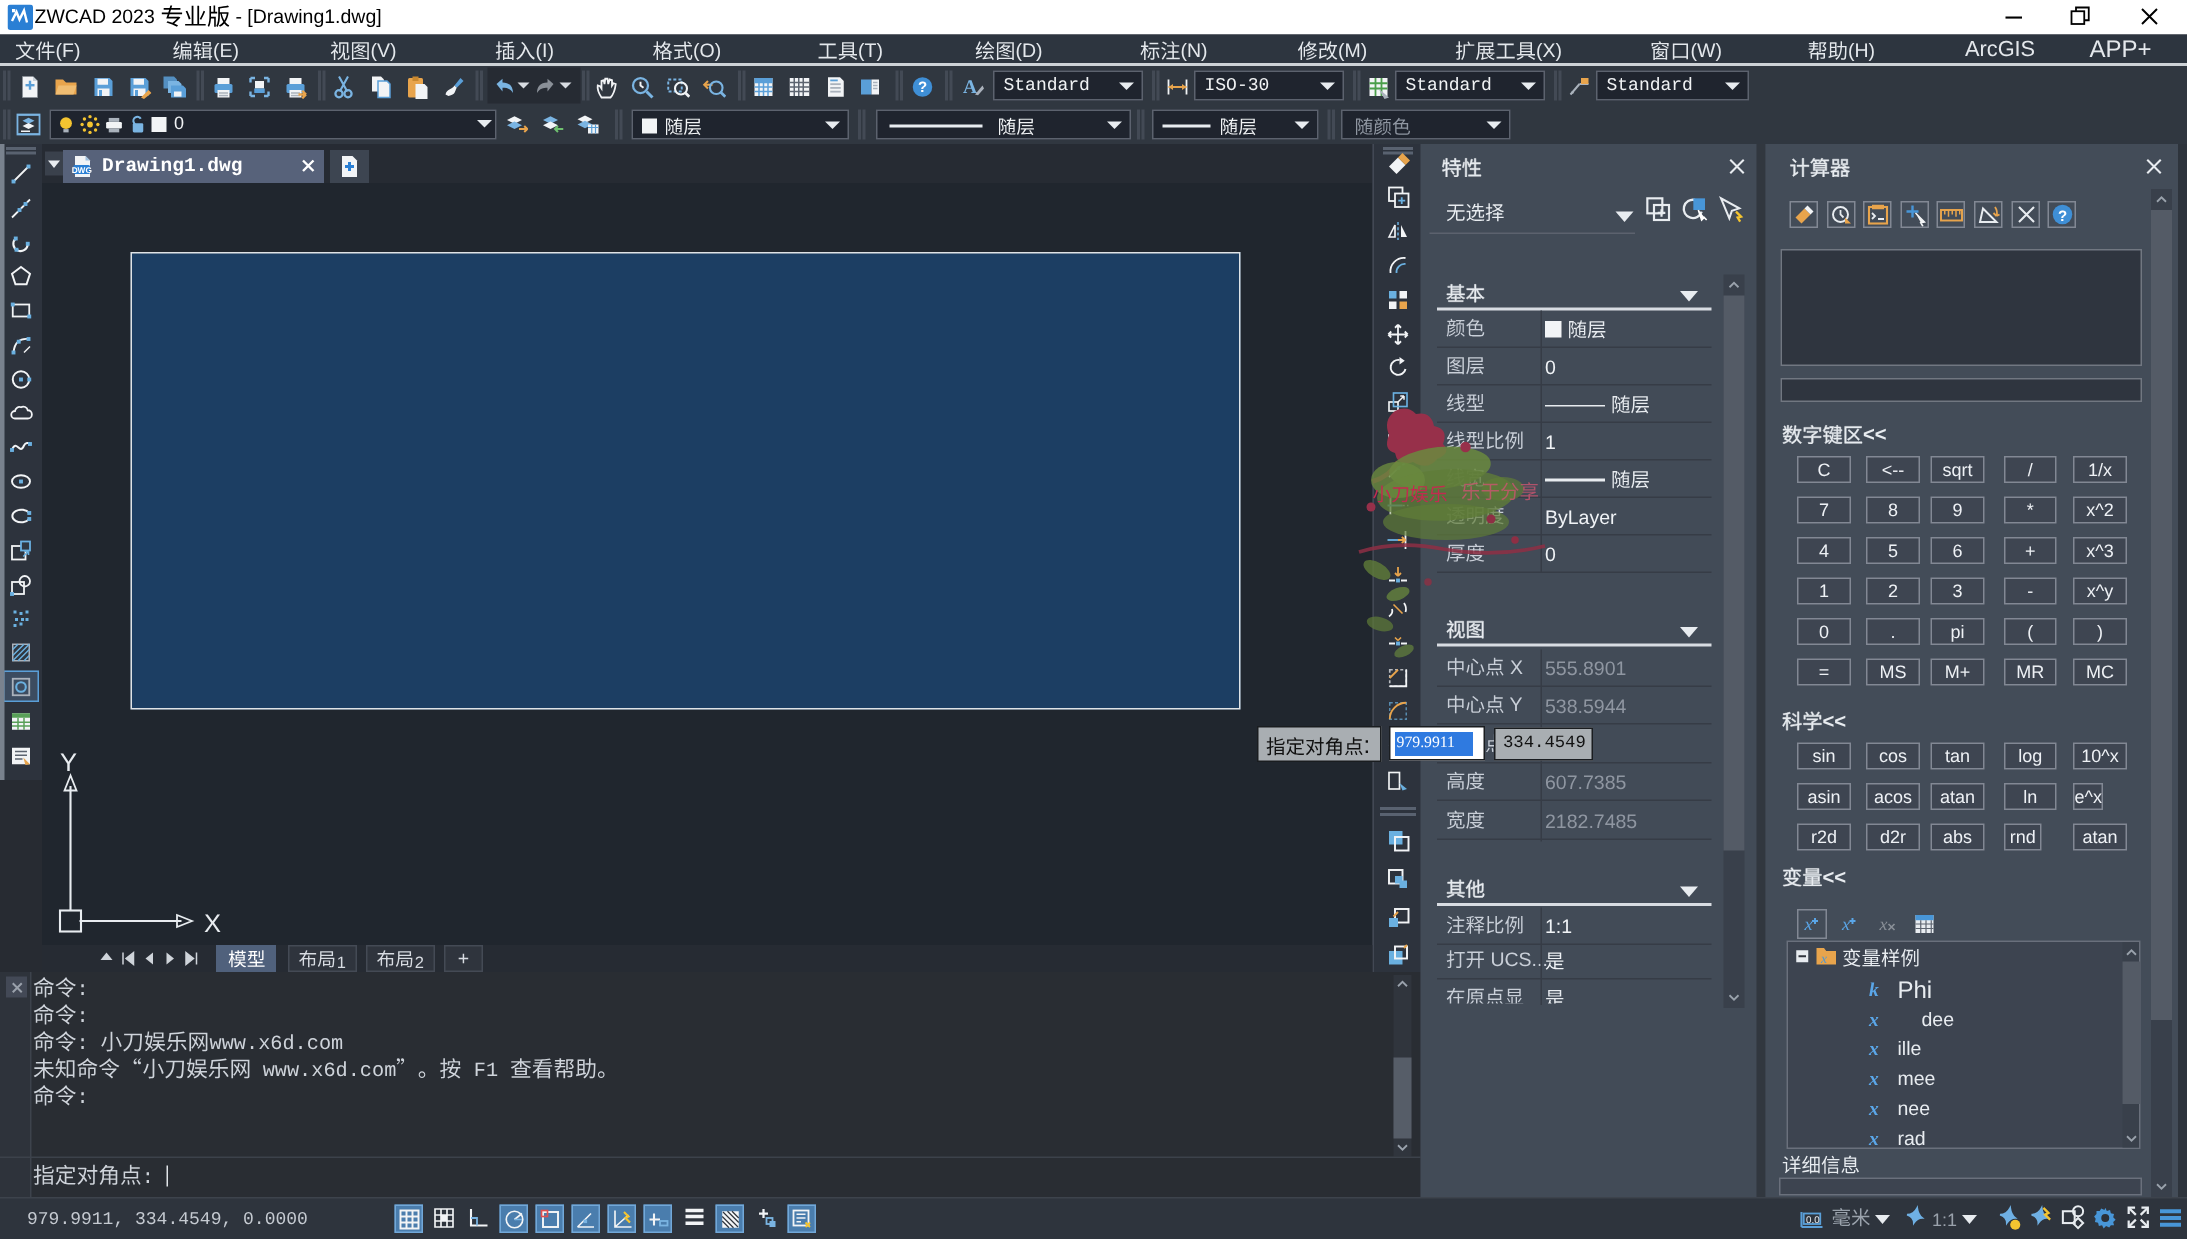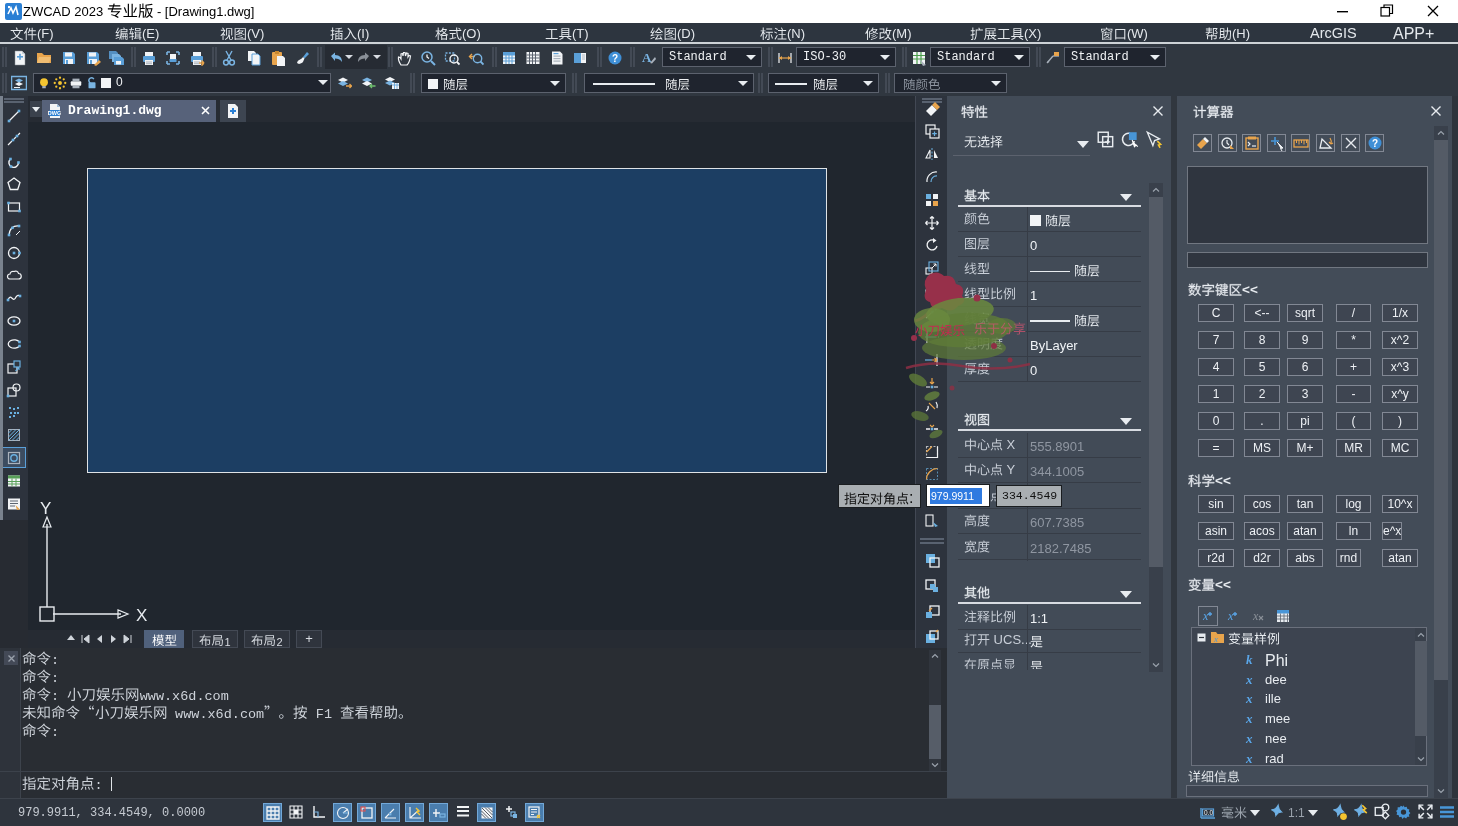--- a/index.html
+++ b/index.html
@@ -1043,21 +1043,21 @@
         <use href="#z5FC3" x="1000"></use>
         <use href="#z70B9" x="2000"></use>
       </svg> X</div>
     <div class="ab" style="left:83px;top:341.0px"><span class="pvalg">555.8901</span></div>
     <div class="rowline" style="left:11px;top:361.0px;width:183px"></div>
     <div class="ab plabel" style="left:17px;top:366.4px"><svg class="z" style="width:39.0px;height:13px;vertical-align:-2px;" viewBox="0 -880 3000 1000">
         <use href="#z4E2D" x="0"></use>
         <use href="#z5FC3" x="1000"></use>
         <use href="#z70B9" x="2000"></use>
       </svg> Y</div>
-    <div class="ab" style="left:83px;top:366.4px"><span class="pvalg">344.1005</span></div>
+    <div class="ab" style="left:83px;top:366.4px"><span class="pvalg">538.5944</span></div>
     <div class="rowline" style="left:11px;top:386.4px;width:183px"></div>
     <div class="ab plabel" style="left:17px;top:391.8px"><svg class="z" style="width:39.0px;height:13px;vertical-align:-2px;" viewBox="0 -880 3000 1000">
         <use href="#z4E2D" x="0"></use>
         <use href="#z5FC3" x="1000"></use>
         <use href="#z70B9" x="2000"></use>
       </svg> Z</div>
     <div class="ab" style="left:83px;top:391.8px"><span class="pvalg"></span></div>
     <div class="rowline" style="left:11px;top:411.8px;width:183px"></div>
     <div class="ab plabel" style="left:17px;top:417.2px"><svg class="z" style="width:26.0px;height:13px;vertical-align:-2px;" viewBox="0 -880 2000 1000">
         <use href="#z9AD8" x="0"></use>
@@ -1109,21 +1109,21 @@
     <div class="ab" style="left:5px;top:4px;color:#111"><svg class="z" style="width:65.0px;height:13px;vertical-align:-2px;" viewBox="0 -880 5000 1000">
         <use href="#z6307" x="0"></use>
         <use href="#z5B9A" x="1000"></use>
         <use href="#z5BF9" x="2000"></use>
         <use href="#z89D2" x="3000"></use>
         <use href="#z70B9" x="4000"></use>
       </svg>:</div>
   </div>
 <div class="ab" style="left:926px;top:484px;width:64px;height:23px;background:#fff;border:1px solid #1a1d20;z-index:70">
     <div class="ab" style="left:3px;top:3px;width:52px;height:16px;background:#2f7ae0"></div>
-    <div class="ab" style="left:4px;top:5px;color:#fff;font-family:Liberation Sans, sans-serif;font-size:10.5px">979.9911</div>
+    <div class="ab" style="left:4px;top:5px;color:#fff;font-family:Liberation Serif, serif;font-size:10.5px">979.9911</div>
   </div>
 <div class="ab" style="left:996px;top:485px;width:66px;height:22px;background:#a9aeb2;border:1px solid #1a1d20;z-index:70">
     <div class="ab" style="left:5px;top:3px;color:#111;font-family:'Liberation Mono',monospace;font-size:11.5px">334.4549</div>
   </div>
 <div class="ab" style="left:1171px;top:96px;width:6px;height:702px;background:#31373f"></div>
 <div class="ab calc">
     <div class="ab" style="left:16px;top:8px;font-weight:bold;font-size:13.5px"><svg class="z" style="width:40.5px;height:13.5px;vertical-align:-2px;" viewBox="0 -880 3000 1000" stroke="currentColor" stroke-width="26">
         <use href="#z8BA1" x="0"></use>
         <use href="#z7B97" x="1000"></use>
         <use href="#z5668" x="2000"></use>
@@ -1272,21 +1272,21 @@
     </svg>
     <div class="ab" style="left:51px;top:535px;font-size:13px"><svg class="z" style="width:52.0px;height:13px;vertical-align:-2px;" viewBox="0 -880 4000 1000">
         <use href="#z53D8" x="0"></use>
         <use href="#z91CF" x="1000"></use>
         <use href="#z6837" x="2000"></use>
         <use href="#z4F8B" x="3000"></use>
       </svg></div>
     <div class="ab" style="left:69px;top:556.0px;width:12px;font-size:13px;font-style:italic;font-family:'Liberation Serif',serif;color:#5aa6e8;font-weight:bold">k</div>
     <div class="ab" style="left:88px;top:556.0px;font-size:16px">Phi</div>
     <div class="ab" style="left:69px;top:575.7px;width:12px;font-size:13px;font-style:italic;font-family:'Liberation Serif',serif;color:#5aa6e8;font-weight:bold">x</div>
-    <div class="ab" style="left:88px;top:575.7px;font-size:13px">dee</div>
+    <div class="ab" style="left:104px;top:575.7px;font-size:13px">dee</div>
     <div class="ab" style="left:69px;top:595.4px;width:12px;font-size:13px;font-style:italic;font-family:'Liberation Serif',serif;color:#5aa6e8;font-weight:bold">x</div>
     <div class="ab" style="left:88px;top:595.4px;font-size:13px">ille</div>
     <div class="ab" style="left:69px;top:615.1px;width:12px;font-size:13px;font-style:italic;font-family:'Liberation Serif',serif;color:#5aa6e8;font-weight:bold">x</div>
     <div class="ab" style="left:88px;top:615.1px;font-size:13px">mee</div>
     <div class="ab" style="left:69px;top:634.8px;width:12px;font-size:13px;font-style:italic;font-family:'Liberation Serif',serif;color:#5aa6e8;font-weight:bold">x</div>
     <div class="ab" style="left:88px;top:634.8px;font-size:13px">nee</div>
     <div class="ab" style="left:69px;top:654.5px;width:12px;font-size:13px;font-style:italic;font-family:'Liberation Serif',serif;color:#5aa6e8;font-weight:bold">x</div>
     <div class="ab" style="left:88px;top:654.5px;font-size:13px">rad</div>
     <div class="ab" style="left:238px;top:532px;width:11px;height:137px;background:#39404b">
       <svg class="ab" style="left:2px;top:3px" width="8" height="8" viewBox="0 0 8 8">

